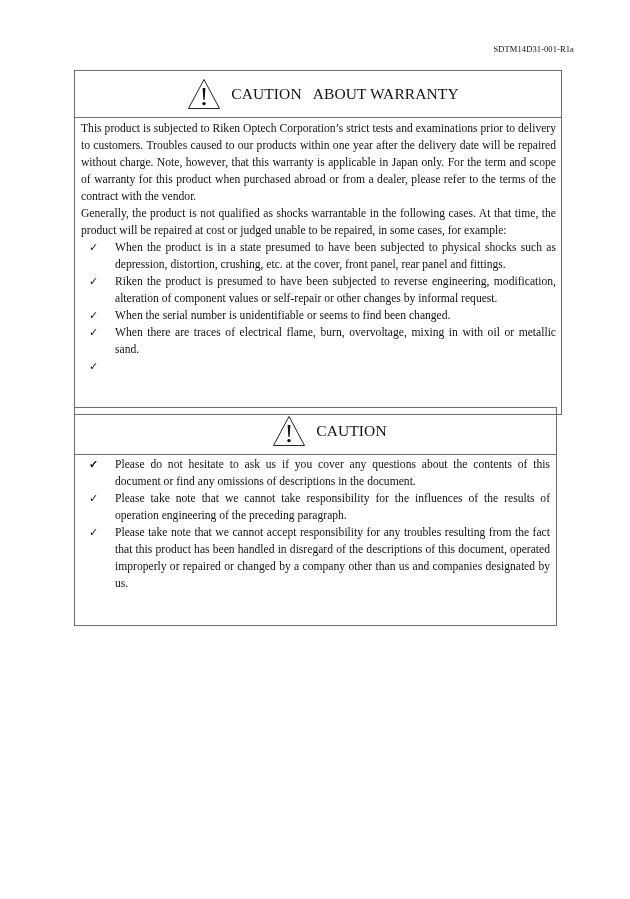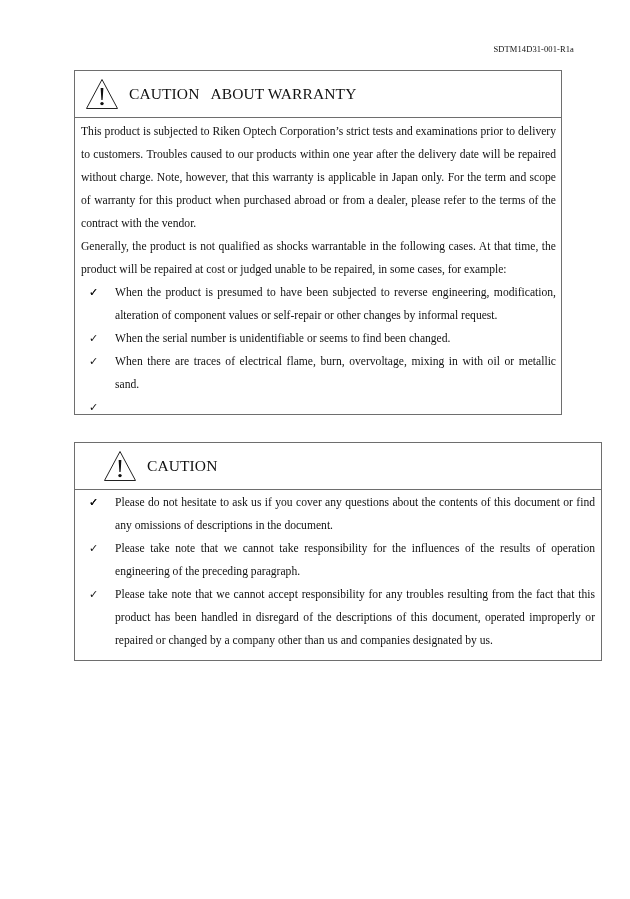--- a/index.html
+++ b/index.html
@@ -12,34 +12,34 @@
     position: absolute; top: 44px; right: 56px;
     font-size: 8.5px; letter-spacing: 0.1px;
     font-family: "Liberation Serif", serif;
     margin-left: 24px;
   }
   .box {
     position: absolute; left: 74px; border: 1px solid #6e6e6e; box-sizing: border-box;
     font-family: "Liberation Serif", serif;
   }
   .box1 { top: 70px; width: 488px; height: 345px; }
-  .box2 { top: 442px; width: 528px; height: 219px; }
+  .box2 { top: 407px; width: 483px; height: 219px; }
   .box-header {
     height: 47px; border-bottom: 1px solid #6e6e6e;
-    display: flex; align-items: center; justify-content: flex-start; box-sizing: border-box;
+    display: flex; align-items: center; justify-content: center; box-sizing: border-box;
   }
   .box-header .hwrap { display: flex; align-items: center; }
   .warn-icon { width: 34px; height: 32px; margin-right: 10px; }
   .box1 .hwrap { margin-left: 10px; }
   .box2 .hwrap { margin-left: 28px; }
   .title {
     font-size: 15.5px; letter-spacing: 0.1px; white-space: pre;
     font-family: "Liberation Serif", serif;
   }
-  .body { padding: 2px 5px 0 6px; font-size: 11.6px; line-height: 23px; text-align: justify; }
+  .body { padding: 2px 5px 0 6px; font-size: 11.6px; line-height: 17px; text-align: justify; }
   .body p { margin: 0; }
   ul.checks { list-style: none; margin: 0; padding: 0; }
   ul.checks li { position: relative; padding-left: 34px; text-align: justify; }
   ul.checks li .check {
     position: absolute; left: 8px; top: 0; font-size: 11px;
     font-family: "DejaVu Sans", sans-serif;
   }
   .box2 .body { padding-top: 1px; padding-right: 6px; }
 </style>
 </head>
@@ -55,22 +55,22 @@
         <path d="M15.6,10 L18.4,10 L17.6,22 L16.4,22 Z" fill="#111"></path>
         <circle cx="17" cy="25.6" r="1.7" fill="#111"></circle>
       </svg>
       <span class="title">CAUTION   ABOUT WARRANTY</span>
     </div>
   </div>
   <div class="body">
     <p>This product is subjected to Riken Optech Corporation’s strict tests and examinations prior to delivery to customers. Troubles caused to our products within one year after the delivery date will be repaired without charge. Note, however, that this warranty is applicable in Japan only. For the term and scope of warranty for this product when purchased abroad or from a dealer, please refer to the terms of the contract with the vendor.</p>
     <p>Generally, the product is not qualified as shocks warrantable in the following cases. At that time, the product will be repaired at cost or judged unable to be repaired, in some cases, for example:</p>
     <ul class="checks">
-      <li><span class="check">✓</span></li>
-      <li><span class="check">✓</span><span>When the product is presumed to have been subjected to reverse engineering, modification, alteration of component values or self-repair or other changes by informal request.</span></li>
+      <li><span class="check">✓</span><span>When the product is in a state presumed to have been subjected to physical shocks such as depression, distortion, crushing, etc. at the cover, front panel, rear panel and fittings.</span></li>
+      <li><span class="check">✓</span><span>Riken the product is presumed to have been subjected to reverse engineering, modification, alteration of component values or self-repair or other changes by informal request.</span></li>
       <li><span class="check">✓</span><span>When the serial number is unidentifiable or seems to find been changed.</span></li>
       <li><span class="check">✓</span><span>When there are traces of electrical flame, burn, overvoltage, mixing in with oil or metallic sand.</span></li>
       <li><span class="check">✓</span></li>
     </ul>
   </div>
 </div>
 
 <div class="box box2">
   <div class="box-header">
     <div class="hwrap">

